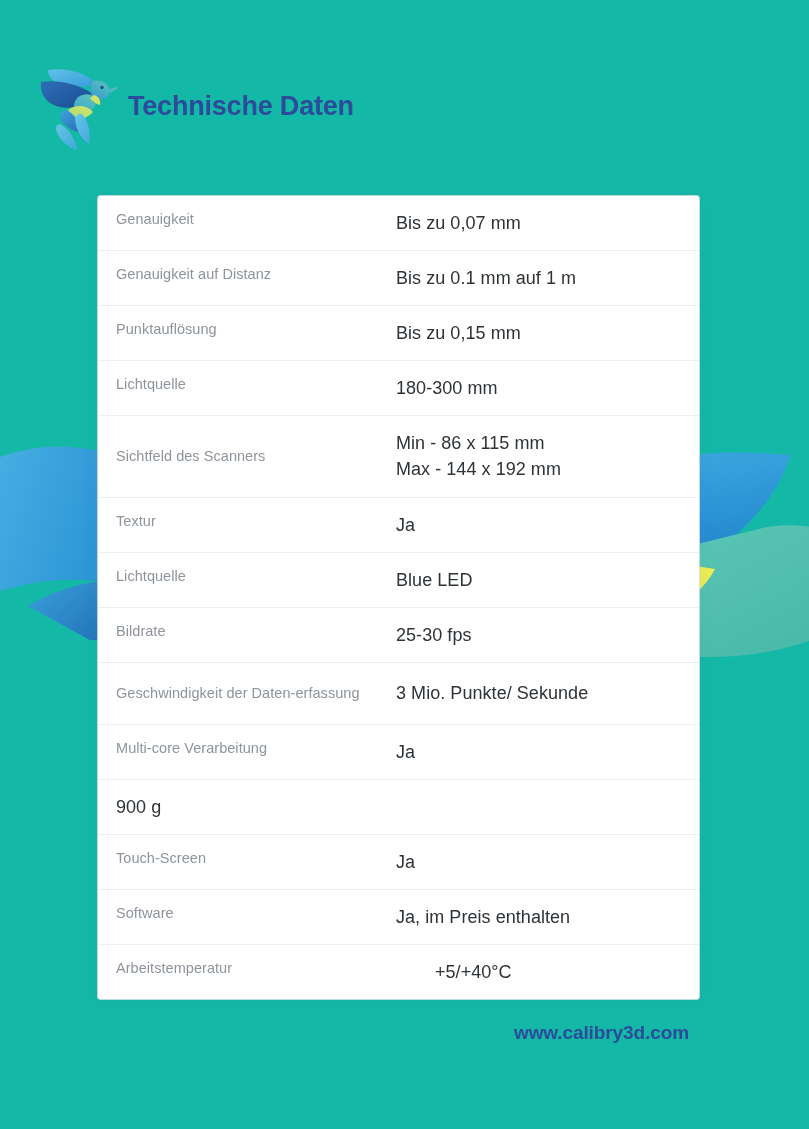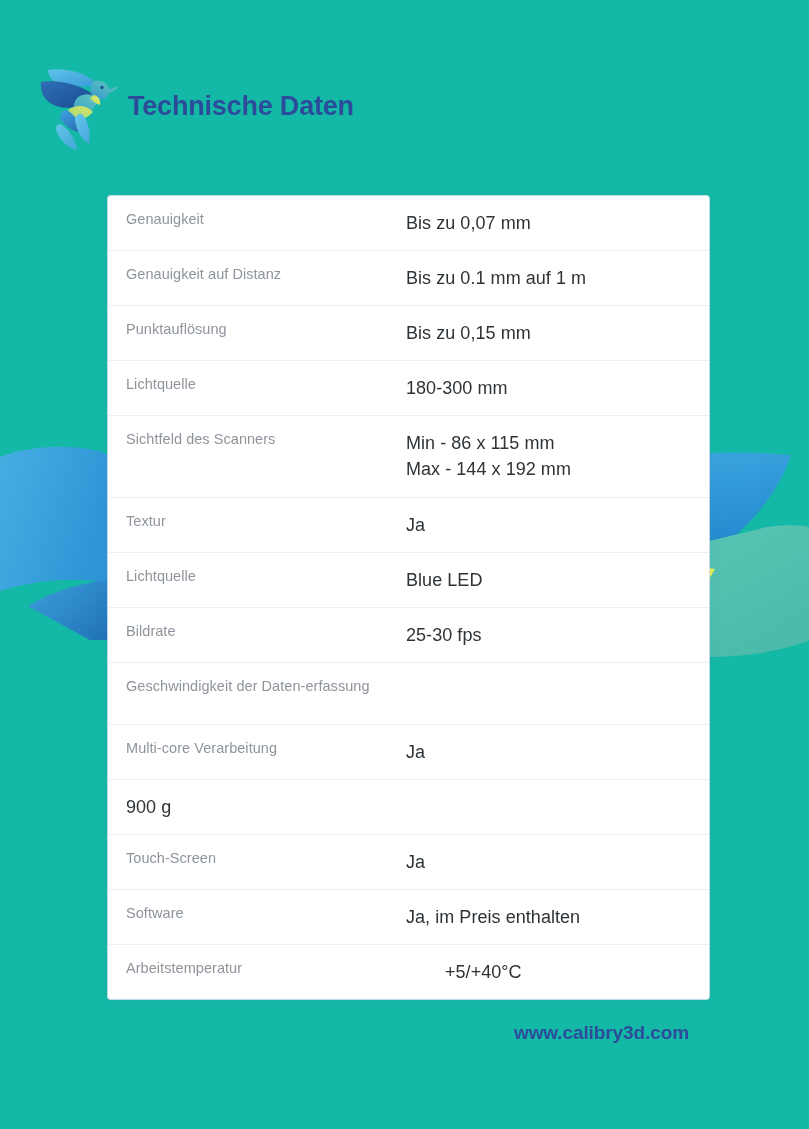--- a/index.html
+++ b/index.html
@@ -65,21 +65,21 @@
     letter-spacing: -0.2px;
     color: #2C4B9B;
     line-height: 1;
     padding-bottom: 4px;
     white-space: nowrap;
   }
 
   
   .spec-card {
     position: absolute;
-    left: 108px;
+    left: 98px;
     top: 196px;
     width: 601px;
     background: #ffffff;
     border-radius: 3px;
     box-shadow: 0 2px 14px rgba(80, 115, 180, 0.10),
                 0 0 0 1px rgba(225, 232, 242, 0.85);
     z-index: 2;
     padding: 0;
     box-sizing: border-box;
   }
@@ -117,20 +117,21 @@
     padding-bottom: 14px;
     letter-spacing: 0.05px;
   }
   .spec-value .vline {
     display: block;
   }
 
   
   .spec-row.tall {
     min-height: 62px;
+    align-items: center;
   }
 
   
   .footer-url {
     position: absolute;
     right: 120px;
     top: 1022px;
     font-size: 19px;
     font-weight: bold;
     color: #2C4B9B;
@@ -287,20 +288,23 @@
 
     <div class="spec-row">
       <div class="spec-label">Bildrate</div>
       <div class="spec-value">
         <span class="vline">25-30 fps</span>
       </div>
     </div>
 
     <div class="spec-row tall">
       <div class="spec-label">Geschwindigkeit der Daten-erfassung</div>
+      <div class="spec-value">
+        <span class="vline">3 Mio. Punkte/ Sekunde</span>
+      </div>
     </div>
 
     <div class="spec-row">
       <div class="spec-label">Multi-core Verarbeitung</div>
       <div class="spec-value">
         <span class="vline">Ja</span>
       </div>
     </div>
 
     <div class="spec-row">

